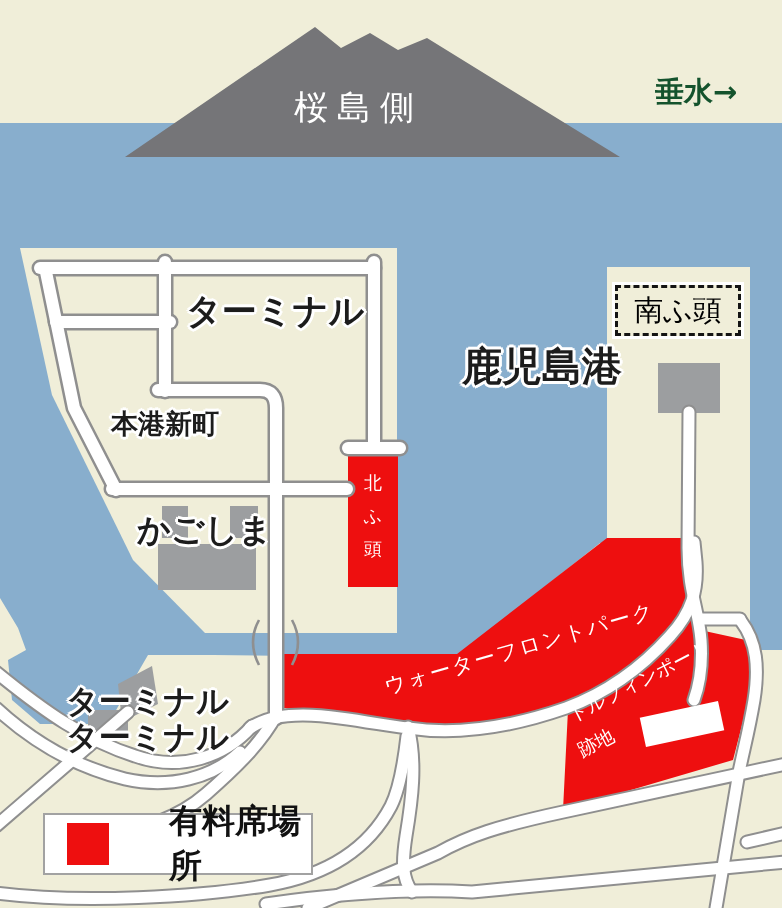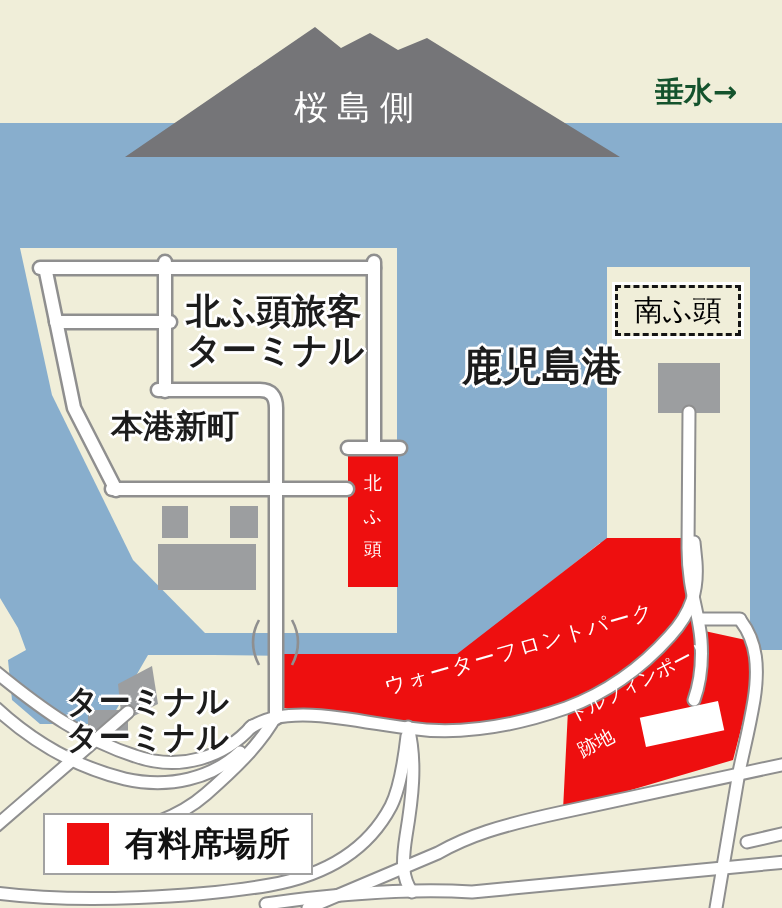--- a/index.html
+++ b/index.html
@@ -23,21 +23,21 @@
   .kita-box{position:absolute;left:348px;top:455px;width:50px;height:132px;
     display:flex;flex-direction:column;align-items:center;justify-content:flex-start;
     padding-top:16px;gap:9px;box-sizing:border-box;color:#fff;font-size:18px;}
   .minami-box{position:absolute;left:615px;top:285px;width:120px;height:45px;
     border:3px dashed #141414;box-shadow:0 0 0 3px #fff;display:flex;
     align-items:center;justify-content:center;font-size:29px;font-weight:normal;}
   .legend{position:absolute;left:43px;top:813px;width:270px;height:62px;background:#fff;
     border:2px solid #a2a2a2;display:flex;align-items:center;gap:16px;
     padding-left:22px;box-sizing:border-box;}
   .legend .swatch{width:42px;height:42px;background:var(--paid);flex:0 0 auto;}
-  .legend .cap{font-size:33px;font-weight:bold;color:#111;}
+  .legend .cap{font-size:33px;font-weight:bold;color:#111;margin-left:44px;}
   .rot{transform-origin:left center;}
 </style>
 </head>
 <body>
 
 <div class="stage">
 
   <svg width="782" height="908" viewBox="0 0 782 908">
 
     <rect x="0" y="0" width="782" height="123" class="land-fill"></rect>
@@ -128,27 +128,27 @@
     </g>
   </svg>
 
   <div class="lbl white" style="left:294px;top:88px;font-size:34px;letter-spacing:9px;">桜島側</div>
 
   <div class="lbl" style="left:655px;top:76px;font-size:29px;color:#14532d;">垂水→</div>
 
   <div class="lbl halo" style="left:424px;top:344px;font-size:40px;margin-left:38px;">鹿児島港</div>
 
   <div class="lbl halo" style="left:186px;top:292px;font-size:35px;">
-    <div>北ふ頭旅客</div>
     <div>ターミナル</div>
   </div>
 
-  <div class="lbl halo" style="left:111px;top:409px;font-size:32px;">本港新町</div>
+  <div class="lbl halo" style="left:111px;top:409px;font-size:27px;">本港新町</div>
 
   <div class="lbl halo" style="left:137px;top:512px;font-size:33px;">
+    <div>かごしま</div>
   </div>
 
   <div class="kita-box">
     <span>北</span>
     <span>ふ</span>
     <span>頭</span>
   </div>
 
   <div class="minami-box">
     <span>南ふ頭</span>

